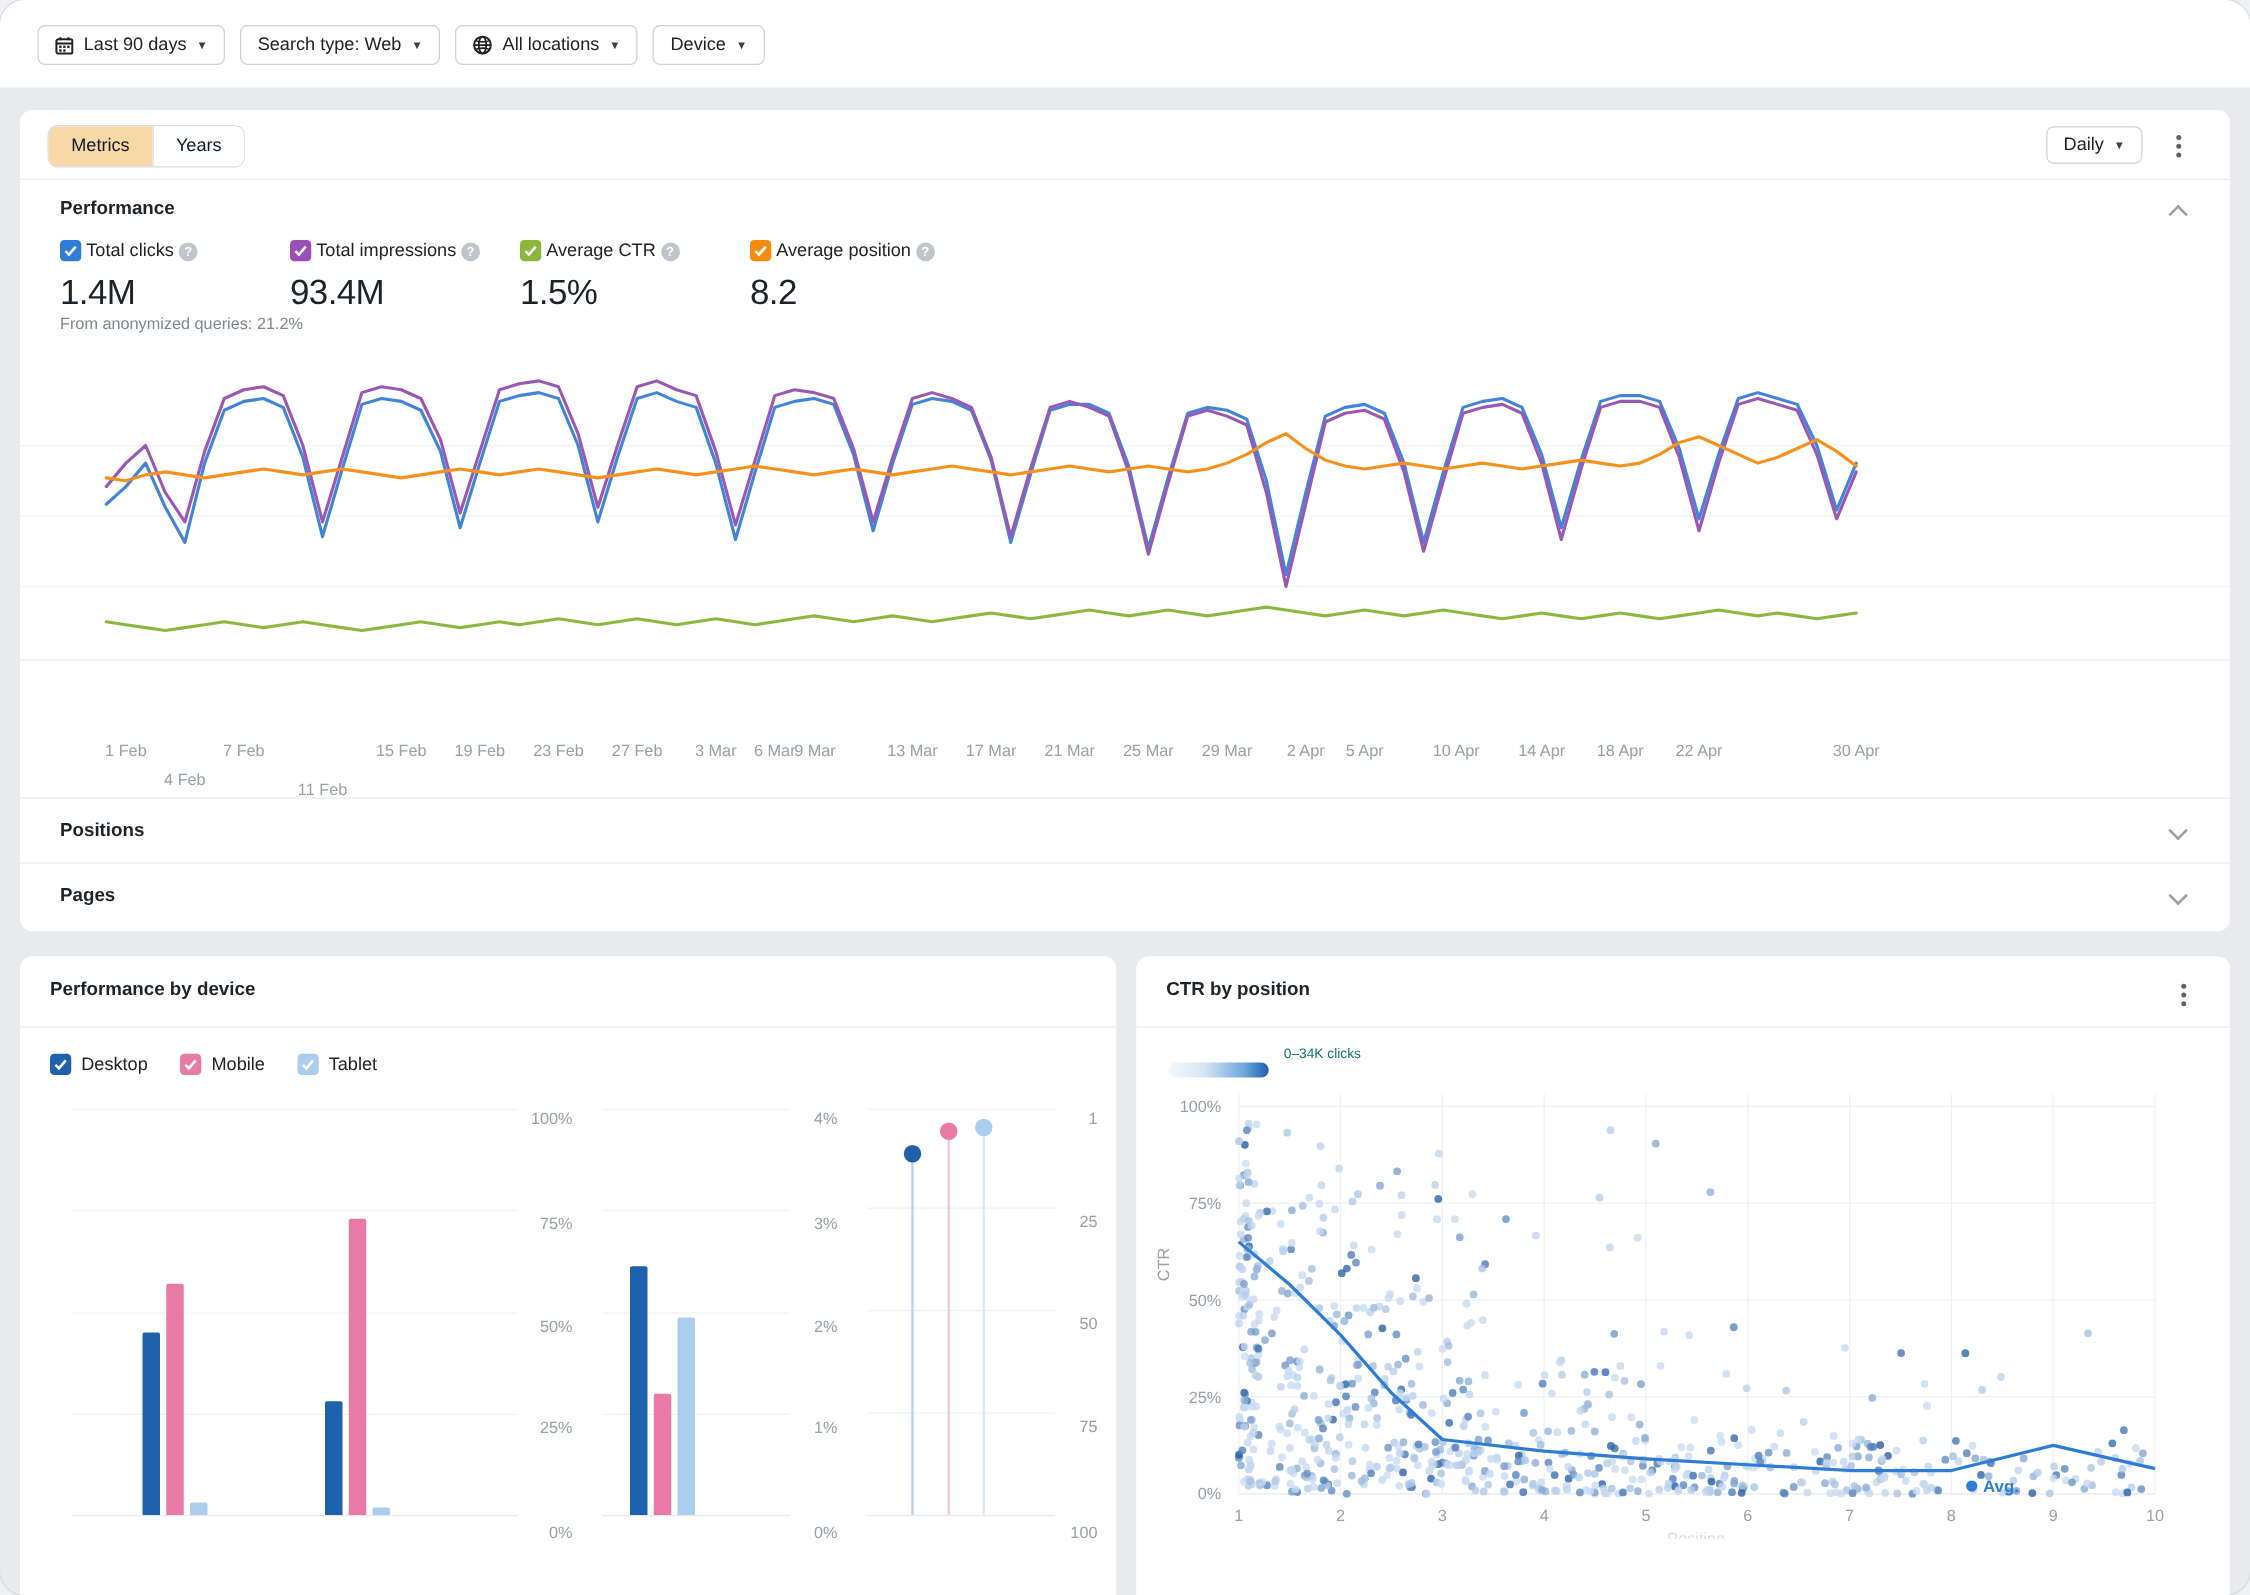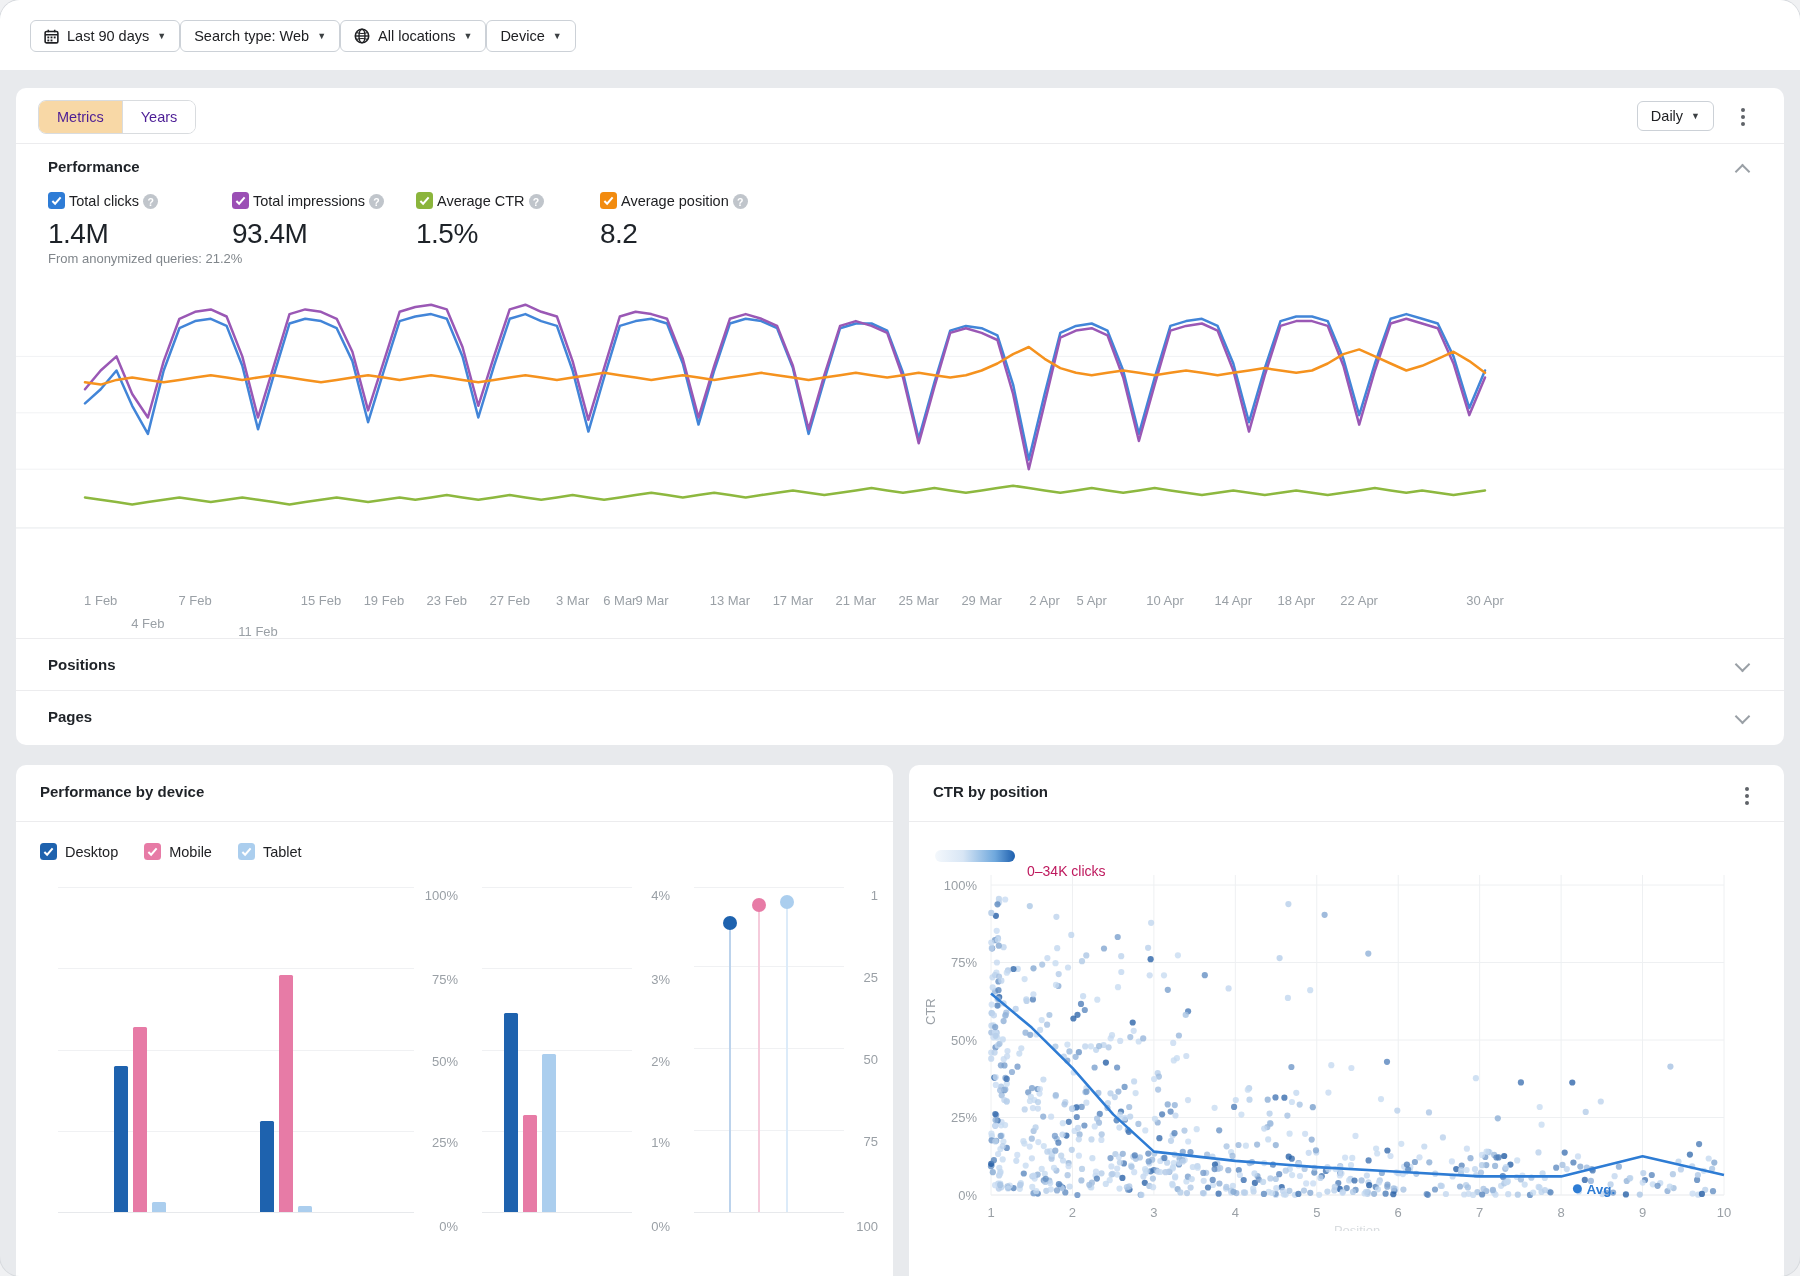--- a/index.html
+++ b/index.html
@@ -1,29 +1,29 @@
 <!DOCTYPE html>
 <html><head>
 <meta charset="utf-8">
 <style>
   html,body{margin:0;padding:0;background:#f0f1f3;font-family:"Liberation Sans","DejaVu Sans",sans-serif;}
   .canvas{position:relative;width:1800px;height:1276px;background:#e8eaed;border-radius:20px;overflow:hidden;box-shadow:0 0 0 1px #d7dade;}
   
   .topbar{position:absolute;left:0;top:0;width:1800px;height:70px;background:#fff;}
-  .filters{position:absolute;left:30px;top:20px;display:flex;}
+  .filters{position:absolute;left:30px;top:20px;display:flex;gap:12px;}
   .btn{display:inline-flex;align-items:center;gap:8px;height:32px;padding:0 13px;border:1px solid #ccd1d7;border-radius:6px;background:#fff;font-size:14.5px;color:#202124;white-space:nowrap;cursor:pointer;}
   .caret{font-size:9px;color:#3c4043;line-height:1;}
   
   .card{position:absolute;background:#fff;border-radius:10px;}
   .main-card{left:16px;top:88px;width:1768px;height:657px;}
   .left-card{left:16px;top:765px;width:877px;height:521px;}
   .right-card{left:909px;top:765px;width:875px;height:521px;}
   
   .tabs{position:absolute;left:22px;top:12px;display:inline-flex;border:1px solid #d9dcdf;border-radius:8px;overflow:hidden;background:#fff;}
-  .tab{padding:8px 18px;font-size:14.5px;color:#4c1d95;cursor:pointer;background:#fff;text-align:right;}
+  .tab{padding:8px 18px;font-size:14.5px;color:#0f172a;cursor:pointer;background:#fff;text-align:right;}
   .tab.active{background:#f8d8a6;}
   .tab + .tab{border-left:1px solid #d9dcdf;}
   .daily-btn{position:absolute;right:70px;top:13px;height:30px;}
   .kebab{display:inline-flex;flex-direction:column;gap:3px;align-items:center;justify-content:center;width:18px;height:18px;cursor:pointer;}
   .kebab i{width:4px;height:4px;border-radius:50%;background:#5f6368;}
   .toolbar-kebab{position:absolute;right:32px;top:20px;}
   .tb-divider{position:absolute;left:0;top:55px;width:100%;border-top:1px solid #ececee;}
   .sec-title{font-size:15px;font-weight:bold;color:#1f2328;}
   .perf-title{position:absolute;left:32px;top:70px;}
   .chev{display:inline-block;width:9px;height:9px;border-right:2px solid #9aa0a6;border-bottom:2px solid #9aa0a6;cursor:pointer;}
@@ -55,21 +55,21 @@
   .plot .grid{position:absolute;left:0;width:100%;border-top:1px solid #f0f1f3;}
   .plot .grid.base{border-top:1px solid #e7e9ec;}
   .bar{position:absolute;bottom:0;width:14px;border-radius:1.5px 1.5px 0 0;}
   .ticks{position:absolute;top:0;height:325px;}
   .ticks span{position:absolute;right:0;transform:translateY(-50%);font-size:13px;color:#9aa0a6;}
   .stem{position:absolute;bottom:0;width:2px;}
   .loll{position:absolute;width:14px;height:14px;border-radius:50%;transform:translate(-50%,-50%);}
   
   .ctr-kebab{position:absolute;right:28px;top:22px;}
   .grad-pill{position:absolute;left:26px;top:85px;width:80px;height:12px;border-radius:6px;background:linear-gradient(90deg,#f4f8fc 0%,#d8e6f5 35%,#6fa8dd 75%,#1d5fae 100%);}
-  .grad-label{position:absolute;left:118px;top:98px;font-size:14px;color:#be185d;}
+  .grad-label{position:absolute;left:118px;top:72px;font-size:11px;color:#0f766e;}
   #scatter{position:absolute;left:0;top:0;width:875px;height:521px;}
   .ylab{position:absolute;left:14px;top:260px;transform:rotate(-90deg);transform-origin:left top;font-size:13px;color:#9aa0a6;}
   .xlab-faint{position:absolute;left:448px;top:458px;transform:translateX(-50%);font-size:13px;color:#b9bfc5;opacity:.55;height:8px;overflow:hidden;}
 </style>
 </head>
 <body>
 
 <div class="canvas">
 
   <div class="topbar">

